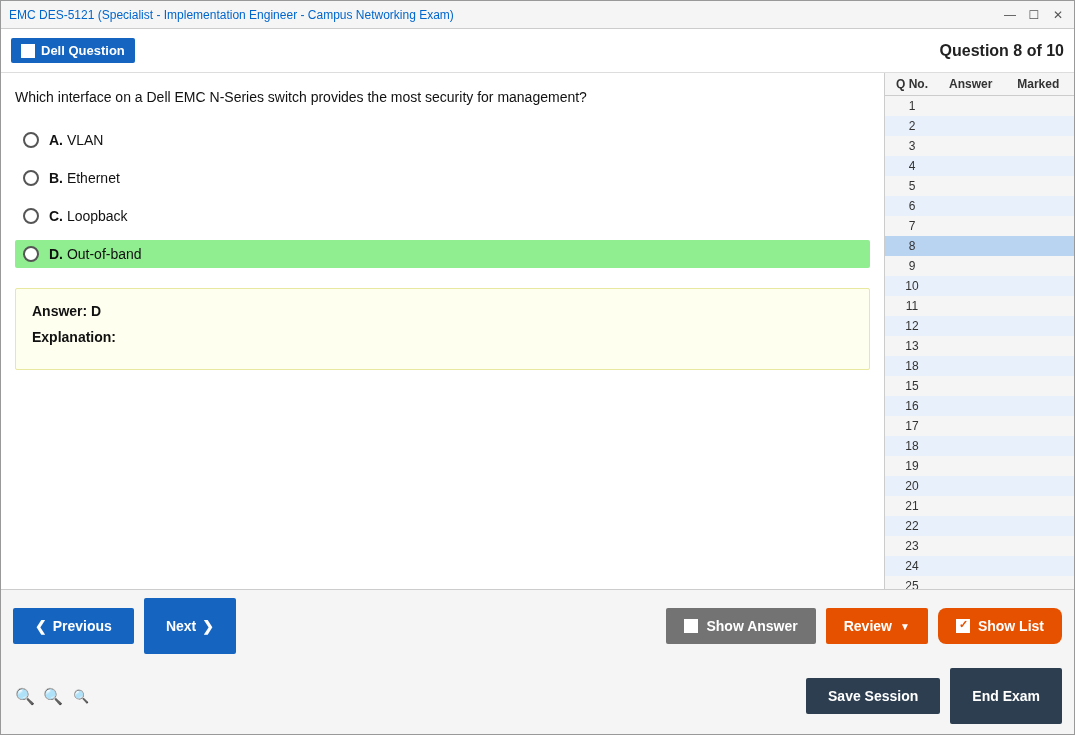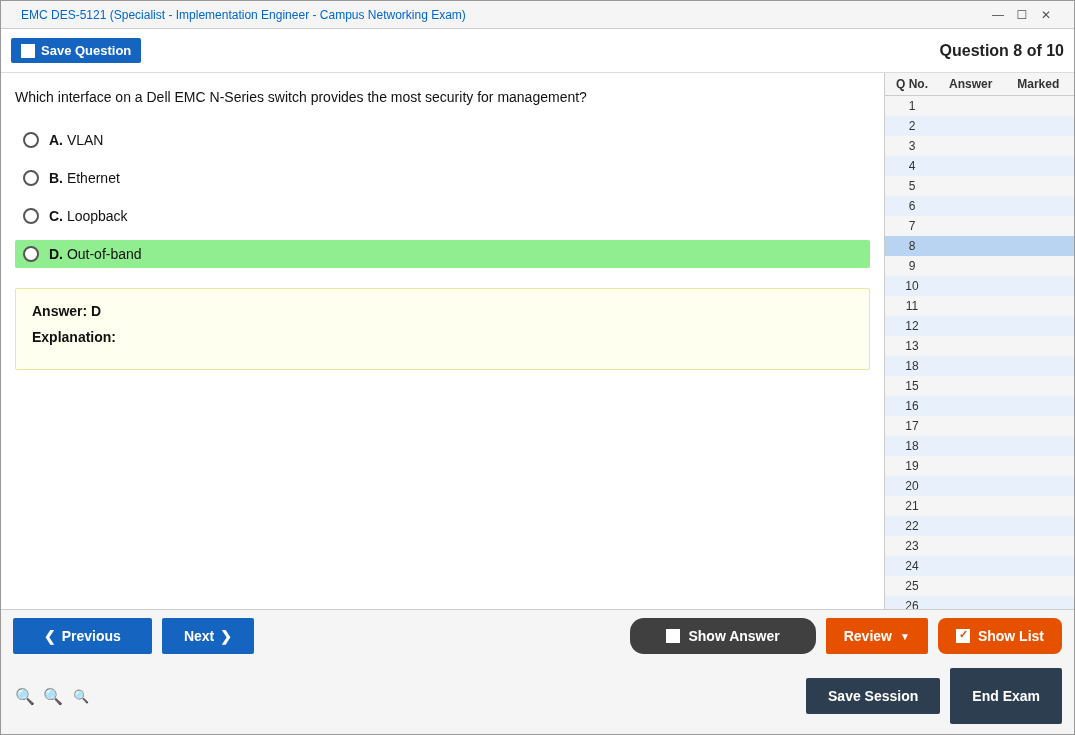--- a/index.html
+++ b/index.html
@@ -1,20 +1,20 @@
 <!DOCTYPE html>
 <html><head>
   <meta charset="utf-8">
   <style>
     * { box-sizing: border-box; margin: 0; padding: 0; }
     body { font-family: 'Segoe UI', Arial, sans-serif; font-size: 13px; background: #f0f0f0; width: 1075px; height: 735px; overflow: hidden; }
 
     .window { width: 1075px; height: 735px; background: #fff; border: 1px solid #999; display: flex; flex-direction: column; }
 
-    .title-bar { background: #f5f5f5; border-bottom: 1px solid #ccc; padding: 4px 20px; display: flex; align-items: center; justify-content: space-between; height: 28px; }
+    .title-bar { background: #f5f5f5; border-bottom: 1px solid #ccc; padding: 4px 8px; display: flex; align-items: center; justify-content: space-between; height: 28px; }
     .title-text { font-size: 12px; color: #333; }
     .title-text span { color: #0066cc; }
     .window-controls { display: flex; gap: 8px; }
     .win-btn { width: 16px; height: 16px; display: flex; align-items: center; justify-content: center; font-size: 12px; cursor: pointer; color: #555; }
 
     .toolbar { background: #fff; border-bottom: 1px solid #ddd; padding: 6px 10px; display: flex; align-items: center; height: 44px; }
     .mark-question-btn { background: #1565c0; color: #fff; border: none; padding: 5px 10px; font-size: 13px; font-weight: bold; cursor: pointer; display: flex; align-items: center; gap: 6px; border-radius: 2px; }
     .question-title { flex: 1; text-align: right; font-size: 16px; font-weight: bold; color: #222; }
 
     .main-content { display: flex; flex: 1; overflow: hidden; }
@@ -36,24 +36,24 @@
     .sidebar-header span { font-size: 12px; color: #333; font-weight: bold; text-align: center; }
     .sidebar-list { flex: 1; overflow-y: scroll; }
     .sidebar-row { display: grid; grid-template-columns: 50px 1fr 1fr; padding: 2px 2px; min-height: 20px; }
     .sidebar-row:nth-child(even) { background: #e8f0fb; }
     .sidebar-row:nth-child(odd) { background: #f5f5f5; }
     .sidebar-row.current { background: #b8d4f0; }
     .sidebar-row span { font-size: 12px; color: #333; text-align: center; padding: 1px 0; }
 
     .bottom-bar { border-top: 1px solid #ccc; background: #f5f5f5; padding: 0; }
     .btn-row1 { display: flex; align-items: center; padding: 8px 12px; gap: 10px; }
-    .btn-prev { background: #1565c0; color: #fff; border: none; padding: 10px 31px; font-size: 14px; font-weight: bold; cursor: pointer; border-radius: 2px; display: flex; align-items: center; gap: 6px; }
-    .btn-next { background: #1565c0; color: #fff; border: none; padding: 10px 22px; font-size: 14px; font-weight: bold; cursor: pointer; border-radius: 2px; display: flex; align-items: center; gap: 6px; }
+    .btn-prev { background: #1565c0; color: #fff; border: none; padding: 10px 22px; font-size: 14px; font-weight: bold; cursor: pointer; border-radius: 2px; display: flex; align-items: center; gap: 6px; }
+    .btn-next { background: #1565c0; color: #fff; border: none; padding: 20px 22px; font-size: 14px; font-weight: bold; cursor: pointer; border-radius: 2px; display: flex; align-items: center; gap: 6px; }
     .spacer { flex: 1; }
-    .btn-show-answer { background: #404040; color: #fff; border: none; padding: 10px 36px; font-size: 14px; font-weight: bold; cursor: pointer; border-radius: 14px; display: flex; align-items: center; gap: 8px; }
+    .btn-show-answer { background: #737373; color: #fff; border: none; padding: 10px 18px; font-size: 14px; font-weight: bold; cursor: pointer; border-radius: 2px; display: flex; align-items: center; gap: 8px; }
     .btn-review { background: #e65100; color: #fff; border: none; padding: 10px 18px; font-size: 14px; font-weight: bold; cursor: pointer; border-radius: 2px; display: flex; align-items: center; gap: 8px; }
     .btn-show-list { background: #e65100; color: #fff; border: none; padding: 10px 18px; font-size: 14px; font-weight: bold; cursor: pointer; border-radius: 8px; display: flex; align-items: center; gap: 8px; }
     .btn-checkbox { width: 14px; height: 14px; background: #fff; border: 2px solid #fff; display: inline-block; flex-shrink: 0; }
     .btn-checkbox.checked { background: #fff; position: relative; }
     .btn-checkbox.checked::after { content: '✓'; color: #e65100; font-size: 11px; position: absolute; top: -3px; left: 1px; }
 
     .btn-row2 { display: flex; align-items: center; padding: 6px 12px 10px 12px; gap: 10px; }
     .zoom-controls { display: flex; gap: 4px; align-items: center; }
     .zoom-btn { width: 24px; height: 24px; display: flex; align-items: center; justify-content: center; font-size: 16px; color: #555; cursor: pointer; }
     .spacer2 { flex: 1; }
@@ -75,21 +75,21 @@
     <div class="window-controls">
       <div class="win-btn">—</div>
       <div class="win-btn">☐</div>
       <div class="win-btn">✕</div>
     </div>
   </div>
 
   <div class="toolbar">
     <button class="mark-question-btn">
       <span class="btn-checkbox"></span>
-      <span>Save Question</span>
+      <span>Dell Question</span>
     </button>
     <div class="question-title">Question 8 of 10</div>
   </div>
 
   <div class="main-content">
 
     <div class="question-area">
       <div class="question-text">Which interface on a Dell EMC N-Series switch provides the most security for management?</div>
 
       <div class="answer-option">

